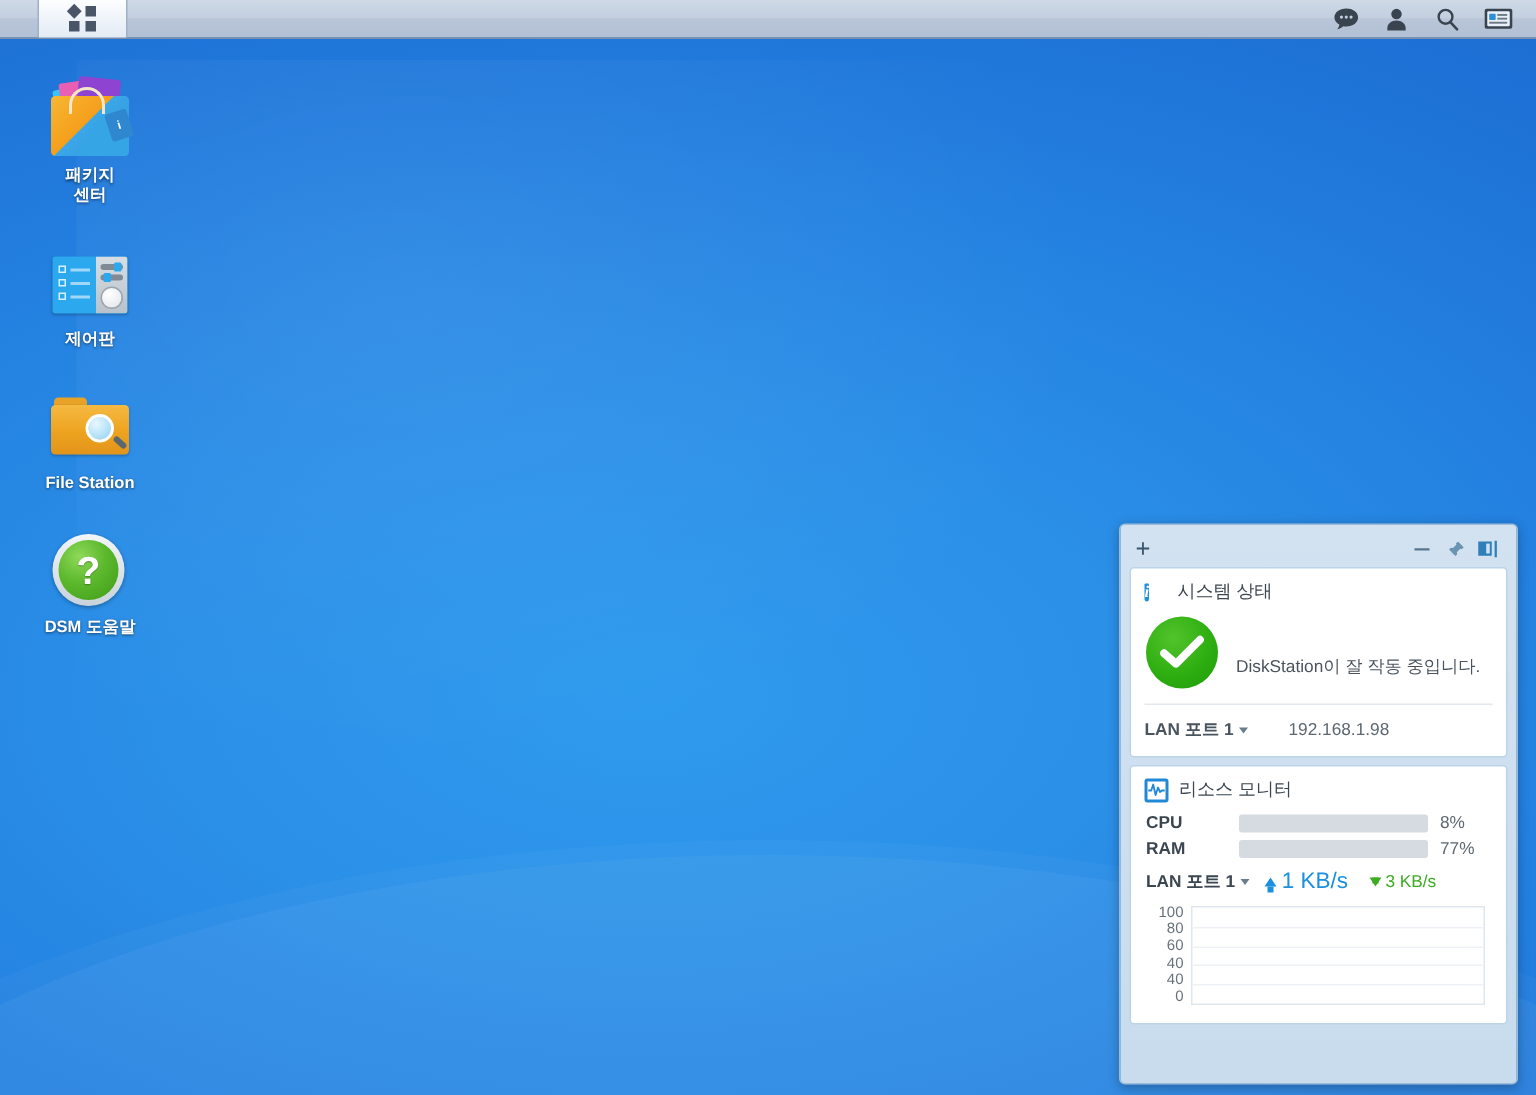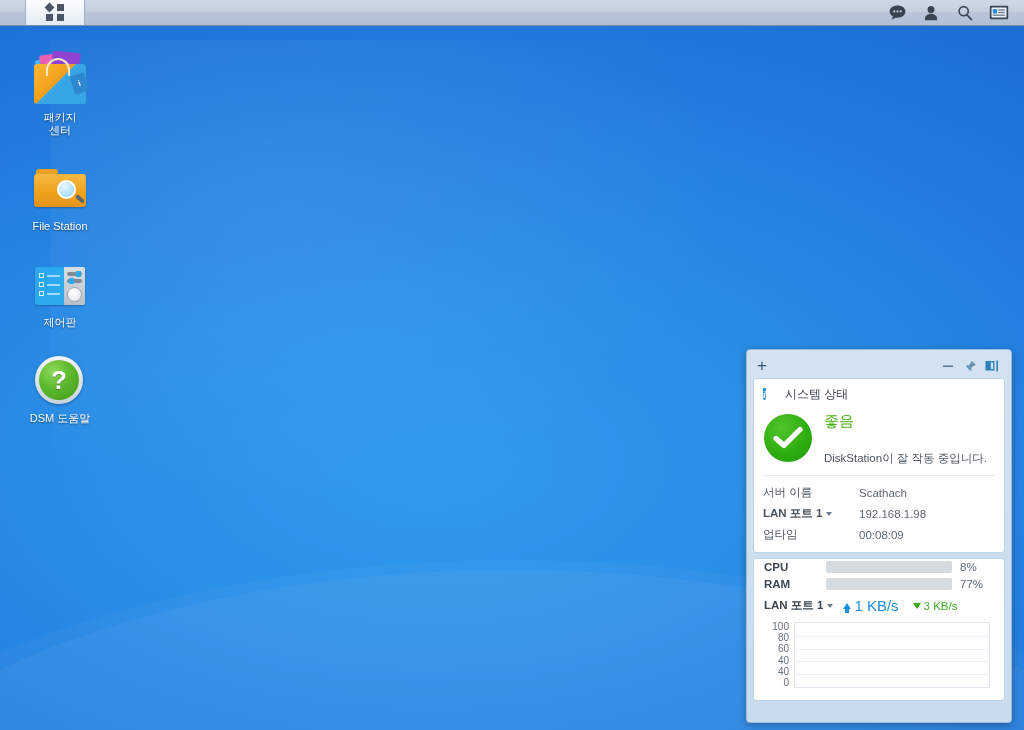--- a/index.html
+++ b/index.html
@@ -101,21 +101,21 @@
     display: flex; flex-direction: column; align-items: center;
     cursor: pointer;
     text-align: center;
   }
   .desk-icon .art { width: 56px; height: 56px; position: relative; }
   .desk-icon .lbl {
     margin-top: 5px;
     font-size: 11px;
     line-height: 13px;
     color: #ffffff;
-    font-weight: normal;
+    font-weight: bold;
     text-shadow: 0 1px 2px rgba(0,0,0,0.55);
     letter-spacing: 0;
     text-align: center;
   }
 
   
   .ic-pkg .bag {
     position: absolute; left: 2px; top: 14px;
     width: 52px; height: 40px;
     border-radius: 3px;
@@ -461,30 +461,20 @@
       <div class="sheetA"></div>
       <div class="sheetB"></div>
       <div class="bag"></div>
       <div class="handle"></div>
       <div class="tag">i</div>
     </div>
     <div class="lbl">
       <span>패키지</span><br>
       <span>센터</span>
     </div>
-  </div>
-
-  <div class="desk-icon ic-fs" style="margin-top:12px;">
-    <div class="art">
-      <div class="tab"></div>
-      <div class="body"></div>
-      <div class="stick"></div>
-      <div class="lens"></div>
-    </div>
-    <div class="lbl">File Station</div>
   </div>
 
   <div class="desk-icon ic-cp" style="margin-top:12px;">
     <div class="art">
       <div class="base">
         <div class="right"></div>
         <div class="chk" style="top:6px;"></div>
         <div class="ln" style="top:8px;"></div>
         <div class="chk" style="top:15px;"></div>
         <div class="ln" style="top:17px;"></div>
@@ -493,20 +483,30 @@
         <div class="sld" style="top:5px;">
             <b style="left:9px;"></b>
           </div>
         <div class="sld" style="top:12px;">
             <b style="left:2px;"></b>
           </div>
         <div class="knob"></div>
       </div>
     </div>
     <div class="lbl">제어판</div>
+  </div>
+
+  <div class="desk-icon ic-fs" style="margin-top:12px;">
+    <div class="art">
+      <div class="tab"></div>
+      <div class="body"></div>
+      <div class="stick"></div>
+      <div class="lens"></div>
+    </div>
+    <div class="lbl">File Station</div>
   </div>
 
   <div class="desk-icon ic-help" style="margin-top:12px;">
     <div class="art">
       <div class="ring"></div>
       <div class="ball">?</div>
     </div>
     <div class="lbl">DSM 도움말</div>
   </div>
 
@@ -542,42 +542,41 @@
       <span class="t">시스템 상태</span>
     </div>
 
     <div class="health-body">
       <div class="check-circle">
         <svg width="30" height="24" viewBox="0 0 30 24">
           <path d="M3 12.5 L11 19.5 L27 3.5" fill="none" stroke="#ffffff" stroke-width="5.2" stroke-linecap="round" stroke-linejoin="round"></path>
         </svg>
       </div>
       <div class="health-text">
-        <div class="good">좋음</div>
         <div class="desc">DiskStation이 잘 작동 중입니다.</div>
       </div>
     </div>
 
     <div class="info-rows">
-      <div class="info-row">
-        <span class="k">서버 이름</span>
-        <span class="v">Scathach</span>
-      </div>
       <div class="info-row">
         <span class="k b"><span>LAN 포트 1</span><i class="caret"></i></span>
         <span class="v">192.168.1.98</span>
       </div>
-      <div class="info-row">
-        <span class="k">업타임</span>
-        <span class="v">00:08:09</span>
-      </div>
     </div>
   </div>
 
   <div class="wp-card monitor">
+    <div class="wp-card-title">
+      <span class="rm-ico">
+        <svg width="12" height="9" viewBox="0 0 12 9">
+          <polyline points="0.5,5 2.5,5 3.8,1 5.4,8 7,3 8.4,6 9.6,5 11.5,5" fill="none" stroke="#2188d8" stroke-width="1.2" stroke-linejoin="round"></polyline>
+        </svg>
+      </span>
+      <span class="t">리소스 모니터</span>
+    </div>
 
     <div class="meter-row">
       <span class="ml">CPU</span>
       <span class="meter-track">
         <span class="meter-fill" id="cpu-fill" style="width: 8%;"></span>
       </span>
       <span class="meter-val">8%</span>
     </div>
 
     <div class="meter-row">

